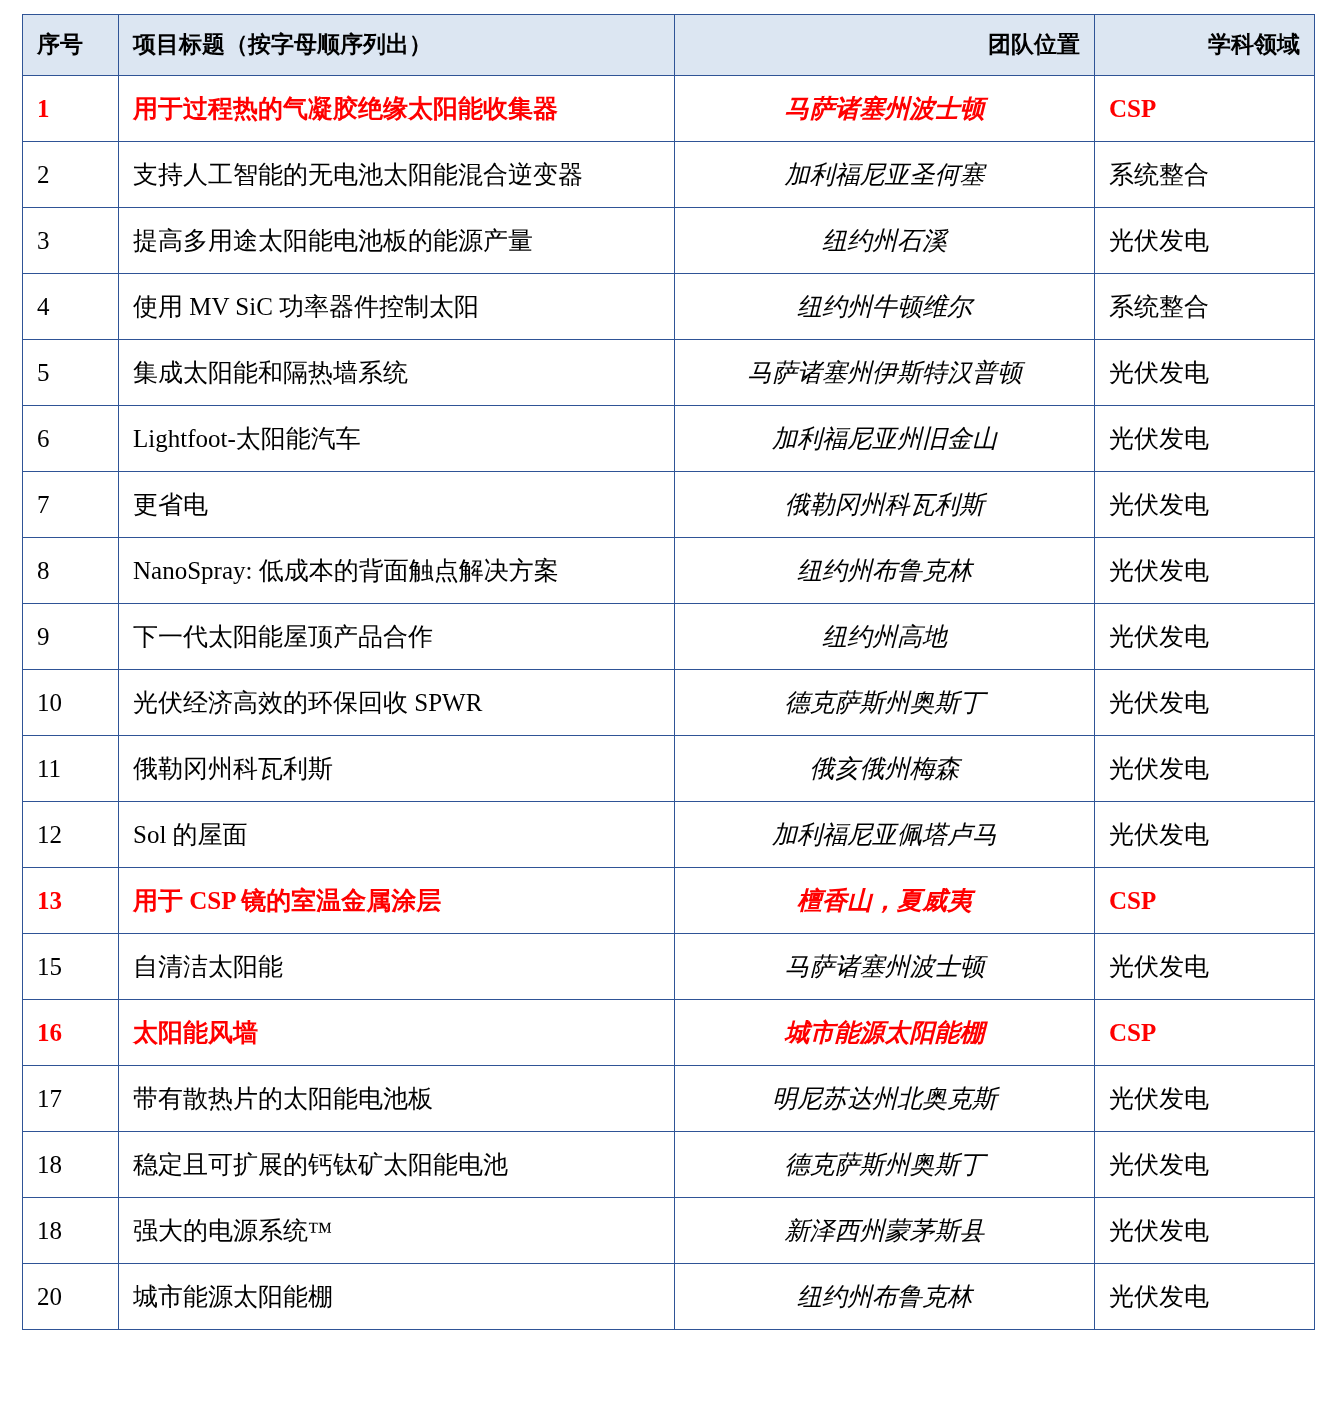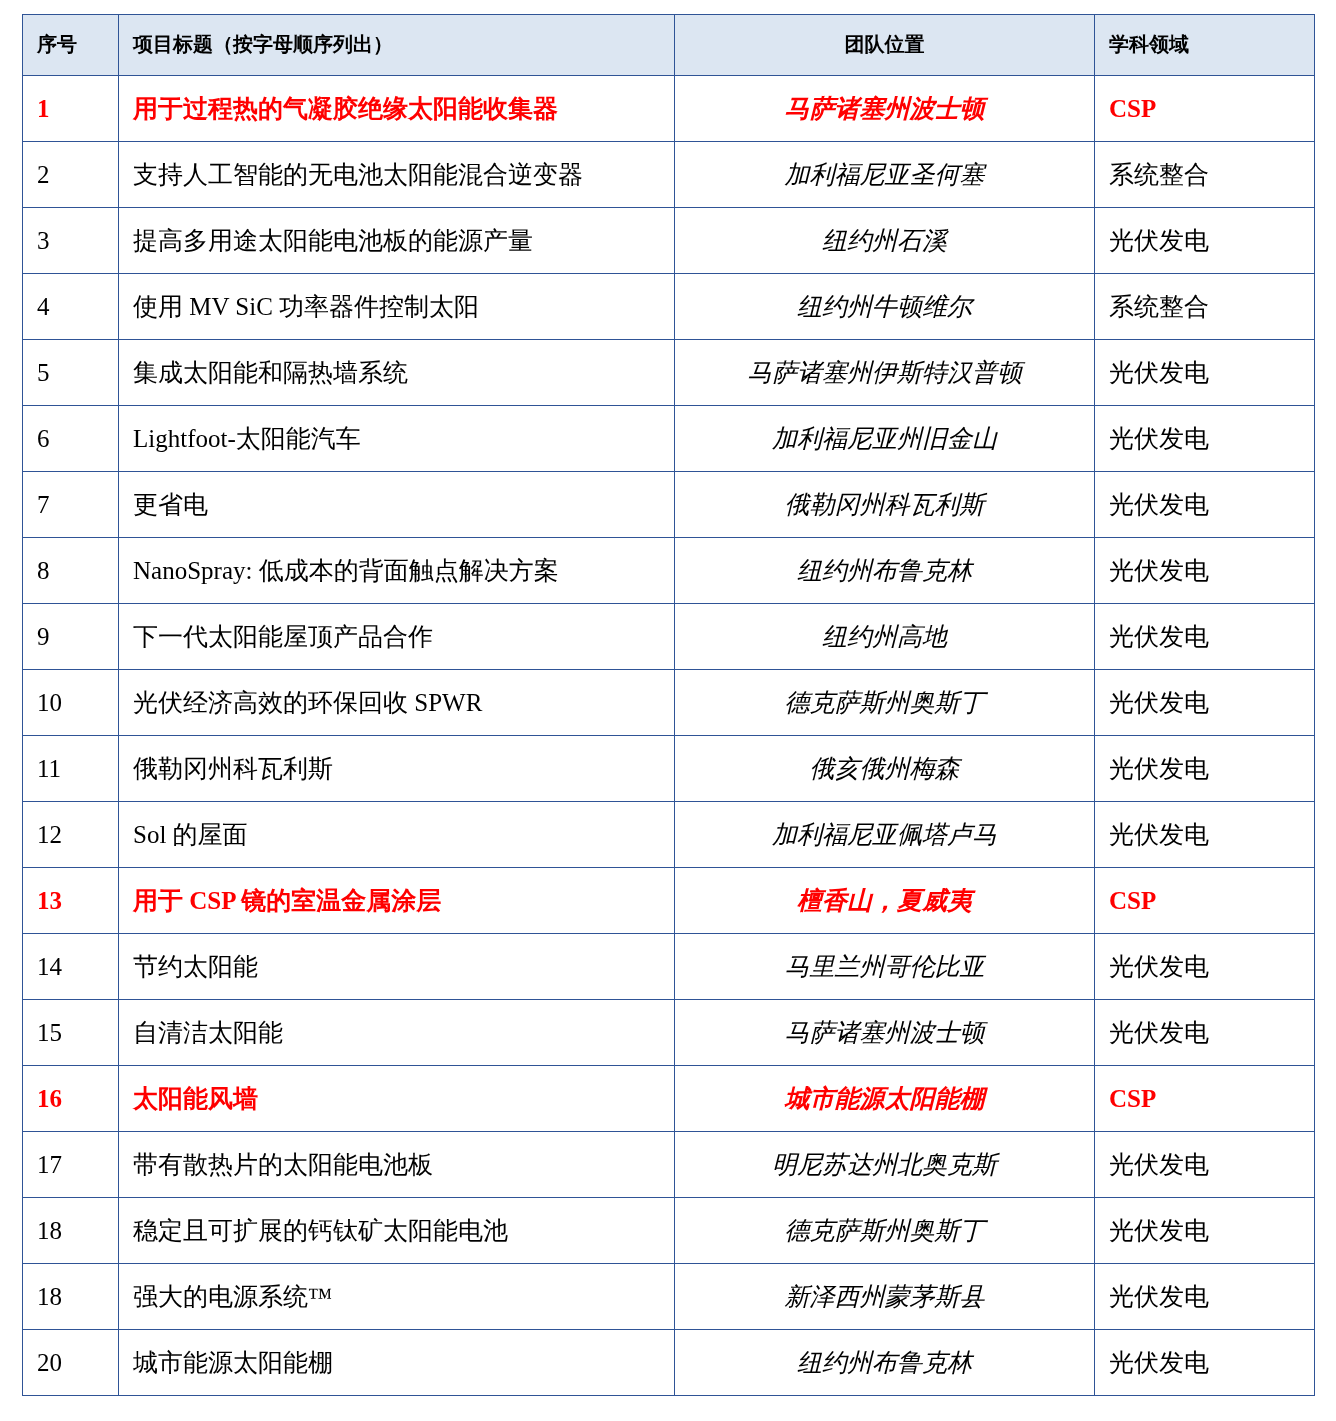--- a/index.html
+++ b/index.html
@@ -37,26 +37,26 @@
     font-size: 25px;
     line-height: 1.18;
     vertical-align: middle;
     overflow: hidden;
     white-space: nowrap;
   }
   table.project-table thead th {
     background: #dce6f2;
     font-weight: bold;
     height: 60px;
-    font-size: 20px;
+    font-size: 23px;
   }
   thead th.h-num   { text-align: left; }
   thead th.h-title { text-align: left; }
-  thead th.h-loc   { text-align: center; }
-  thead th.h-field { text-align: left; }
+  thead th.h-loc   { text-align: right; }
+  thead th.h-field { text-align: right; }
 
   td.cell-num   { text-align: left; padding-left: 16px; }
   td.cell-title { text-align: left; }
   td.cell-loc   { text-align: center; font-style: italic; }
   td.cell-field { text-align: left; }
 
   tr.highlight td {
     color: #ff0000;
     font-weight: bold;
   }
@@ -153,26 +153,20 @@
           <td class="cell-loc">加利福尼亚佩塔卢马</td>
           <td class="cell-field">光伏发电</td>
         </tr>
         <tr class="data-row highlight">
           <td class="cell-num">13</td>
           <td class="cell-title">用于 CSP 镜的室温金属涂层</td>
           <td class="cell-loc">檀香山，夏威夷</td>
           <td class="cell-field">CSP</td>
         </tr>
         <tr class="data-row">
-          <td class="cell-num">14</td>
-          <td class="cell-title">节约太阳能</td>
-          <td class="cell-loc">马里兰州哥伦比亚</td>
-          <td class="cell-field">光伏发电</td>
-        </tr>
-        <tr class="data-row">
           <td class="cell-num">15</td>
           <td class="cell-title">自清洁太阳能</td>
           <td class="cell-loc">马萨诸塞州波士顿</td>
           <td class="cell-field">光伏发电</td>
         </tr>
         <tr class="data-row highlight">
           <td class="cell-num">16</td>
           <td class="cell-title">太阳能风墙</td>
           <td class="cell-loc">城市能源太阳能棚</td>
           <td class="cell-field">CSP</td>

